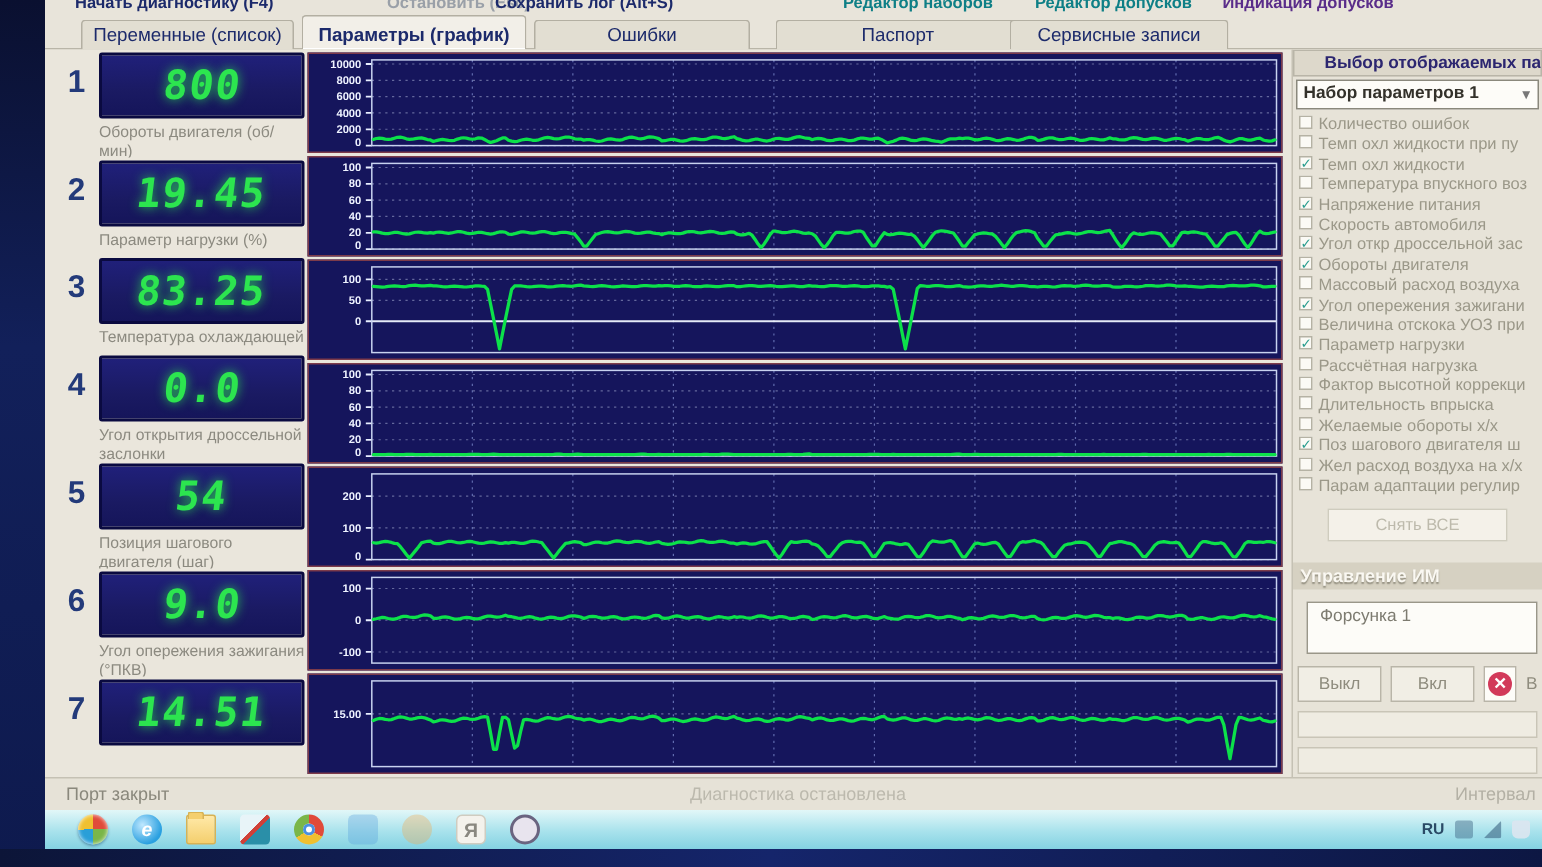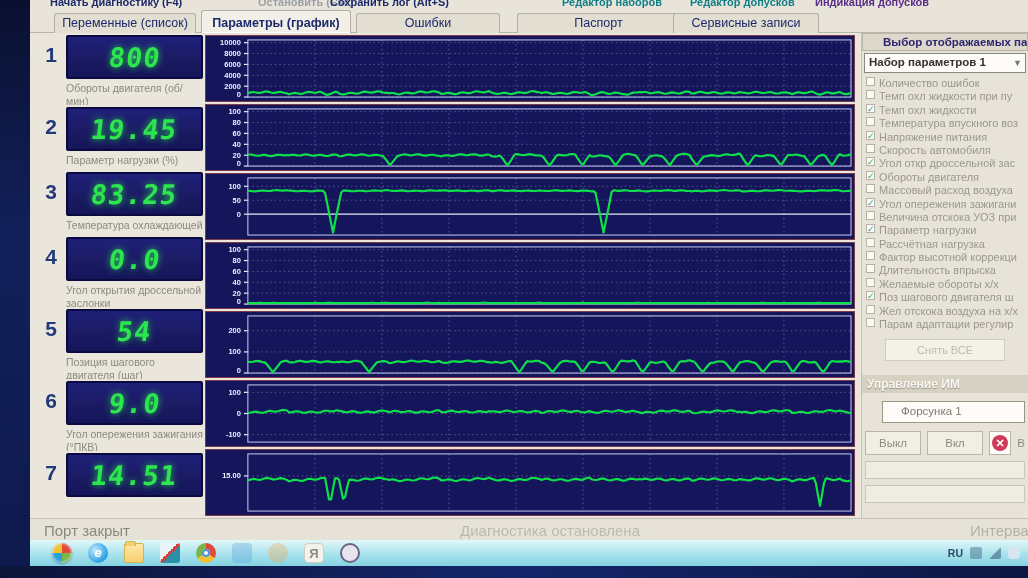--- a/index.html
+++ b/index.html
@@ -57,34 +57,34 @@
   .chk-row { display:flex; height:13.4px; white-space:nowrap; overflow:hidden; }
   .chk { width:9px; height:9px; min-width:9px; background:#fbfaf5; border:1px solid #b5b2a4; margin-right:4px;
          font-size:9px; line-height:8px; color:#2a9d8f; text-align:center; }
   .chk.checked { color:#2a9d8f; }
   .chk-lbl { font-size:11px; color:#9b9889; }
   #clear-all-btn { display:block; margin:8px auto 0 auto; width:120px; height:22px; background:#f4f1e9;
                    border:1px solid #cfccbe; font-size:11px; color:#bdbaac; text-align:center; line-height:21px; }
   #im-panel { margin-top:14px; }
   #im-header { height:18px; background:#d6d1c2; font-size:12px; font-weight:bold; color:#faf8f2;
                text-shadow:0 1px 1px #918d7e; padding:2px 5px; }
-  #im-select { height:22px; margin:8px 3px 8px 20px; background:#fdfcf8; border:1px solid #9a9789; font-size:11.5px;
-               color:#7d7b70; padding:3px 18px; }
+  #im-select { height:35px; margin:8px 3px 8px 9px; background:#fdfcf8; border:1px solid #9a9789; font-size:11.5px;
+               color:#7d7b70; padding:3px 8px; }
   #im-buttons { display:flex; gap:6px; padding:0 3px; align-items:center; }
   .im-btn { flex:0 0 56px; height:24px; background:#f1eee5; border:1px solid #b9b5a8; font-size:11.5px; color:#8f8c7e;
             text-align:center; line-height:22px; }
   #im-stop-btn { width:28px; height:24px; background:#fdfcf8; border:1px solid #b9b5a8; display:flex; align-items:center; justify-content:center; }
   .red-x { width:16px; height:16px; border-radius:50%; background:#d23a5a; color:#fff; font-size:11px; font-weight:bold;
            text-align:center; line-height:16px; }
   #im-partial { font-size:11.5px; color:#8f8c7e; }
   .empty-box { height:18px; margin:6px 3px 0 3px; background:#efece2; border:1px solid #c9c5b7; }
 
   
   #status-bar { position:absolute; left:0; top:518px; width:998px; height:32px; background:#e6e2d7;
-                border-top:1px solid #c5c1b4; font-size:15px; color:#8a887c; }
+                border-top:1px solid #c5c1b4; font-size:12px; color:#8a887c; }
   .status-cell { position:absolute; top:3px; white-space:nowrap; }
   #status-middle { opacity:.45; }
   #status-right { opacity:.55; }
 
   
   #taskbar { position:absolute; left:0; top:540px; width:998px; height:26px;
              background:linear-gradient(180deg,#e2f7f8,#a8e2ec 55%,#84d2e2); display:flex; align-items:center; }
   #tb-icons { display:flex; gap:16px; margin-left:22px; align-items:center; }
   .tb-icon { width:20px; height:20px; border-radius:4px; position:relative; }
   .tb-start { border-radius:50%; background:conic-gradient(#e04a3a 0 25%, #7ab648 0 50%, #2a9fd8 0 75%, #f0c030 0);
@@ -438,21 +438,21 @@
             <div class="chk-row">
               <span class="chk"></span>
               <span class="chk-lbl">Желаемые обороты х/х</span>
             </div>
             <div class="chk-row">
               <span class="chk checked">✓</span>
               <span class="chk-lbl">Поз  шагового двигателя ш</span>
             </div>
             <div class="chk-row">
               <span class="chk"></span>
-              <span class="chk-lbl">Жел  отскока воздуха на х/х</span>
+              <span class="chk-lbl">Жел  расход воздуха на х/х</span>
             </div>
             <div class="chk-row">
               <span class="chk"></span>
               <span class="chk-lbl">Парам  адаптации регулир</span>
             </div>
           </div>
         <div id="clear-all-btn">Снять ВСЕ</div>
 
         <div id="im-panel">
           <div id="im-header">Управление ИМ</div>

